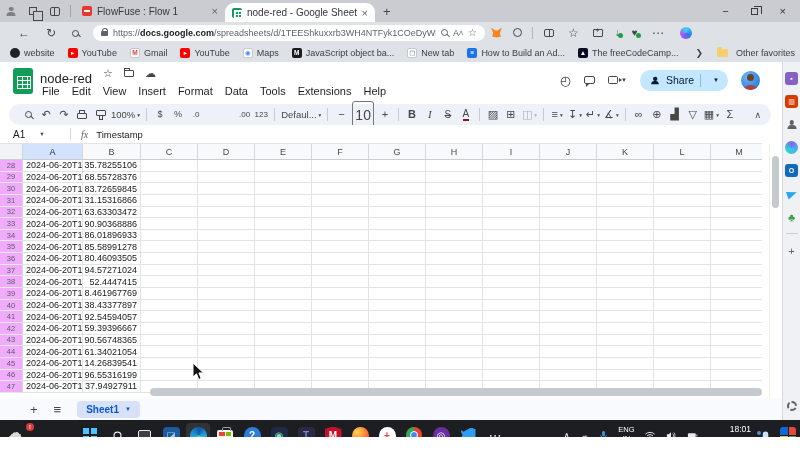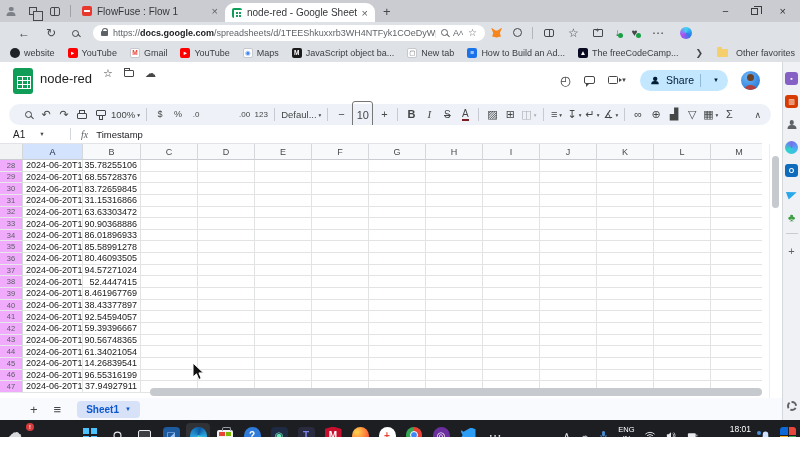--- a/index.html
+++ b/index.html
@@ -95,21 +95,21 @@
 #toolbar{position:absolute;left:9px;top:42px;width:762px;height:21px;background:#eef2f8;border-radius:11px;display:flex;align-items:center;padding:0 10px;}
 #toolbar-items{display:flex;align-items:center;height:100%;width:100%;}
 .tb-btn{height:19px;min-width:18px;padding:0 2px;display:flex;align-items:center;justify-content:center;border-radius:4px;color:#444746;position:relative;}
 .tb-btn.dis{opacity:.4;}
 .tb-g{font-size:11px;line-height:1;}
 .g-b{font-weight:bold;}
 .g-i{font-style:italic;font-family:"Liberation Serif",serif;}
 .g-s{text-decoration:line-through;font-size:10px;}
 .g-u{border-bottom:2.5px solid #7d1d1d;line-height:1;font-size:10px;}
 .tb-label{font-size:9.5px;}
-.tb-box{border:1px solid #747775;border-radius:3px;min-width:21px;height:13px;font-size:11px;display:flex;align-items:center;justify-content:center;padding:13px 2px;}
+.tb-box{border:1px solid #747775;border-radius:3px;min-width:21px;height:13px;font-size:14px;display:flex;align-items:center;justify-content:center;padding:13px 2px;}
 .tb-caret{font-size:5.5px;margin-left:2px;color:#444746;}
 .tb-sep{width:1px;height:13px;background:#c7cad1;margin:0 4px;flex:0 0 auto;}
 .i-printer{width:10px;height:9px;position:relative;display:inline-block;}
 .i-printer::before{content:"";position:absolute;left:0;right:0;top:2.6px;height:4.4px;border:1.2px solid #444746;border-radius:1px;}
 .i-printer::after{content:"";position:absolute;left:2px;right:2px;top:0;height:3px;border:1.2px solid #444746;border-bottom:none;}
 .i-roller{width:9px;height:9px;position:relative;display:inline-block;}
 .i-roller::before{content:"";position:absolute;top:0;left:0;width:8px;height:3.5px;border:1.2px solid #444746;border-radius:1px;}
 .i-roller::after{content:"";position:absolute;left:3.2px;top:4.8px;width:2.6px;height:4px;border:1.2px solid #444746;border-top:none;}
 #tb-collapse{margin-left:auto;color:#444746;font-size:9px;}
 
@@ -298,20 +298,31 @@
     <div id="gs-header">
       <span class="sheets-logo"></span>
       <div id="title-row">
         <span id="doc-title">node-red</span>
         <span class="hdr-mini">☆</span>
         <span class="hdr-mini">
             <span class="i-folder-g"></span>
           </span>
         <span class="hdr-mini">☁</span>
       </div>
+      <div id="menu-bar">
+          <span class="menu-item">File</span>
+          <span class="menu-item">Edit</span>
+          <span class="menu-item">View</span>
+          <span class="menu-item">Insert</span>
+          <span class="menu-item">Format</span>
+          <span class="menu-item">Data</span>
+          <span class="menu-item">Tools</span>
+          <span class="menu-item">Extensions</span>
+          <span class="menu-item">Help</span>
+        </div>
       <div id="hdr-right">
         <span class="hist-ico">◷</span>
         <span class="i-bubble"></span>
         <span class="cam-wrap">
             <span class="i-cam"></span>
             <span class="caret">▼</span>
           </span>
         <span id="share-btn">
           <span class="mini-person"></span>
           <span id="share-label">Share</span>

